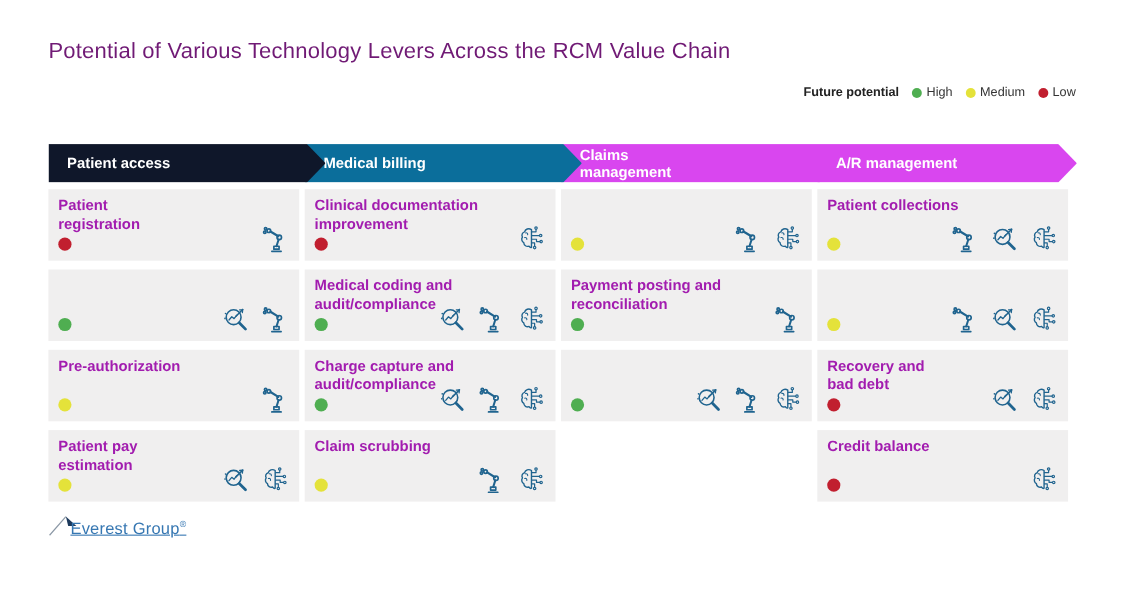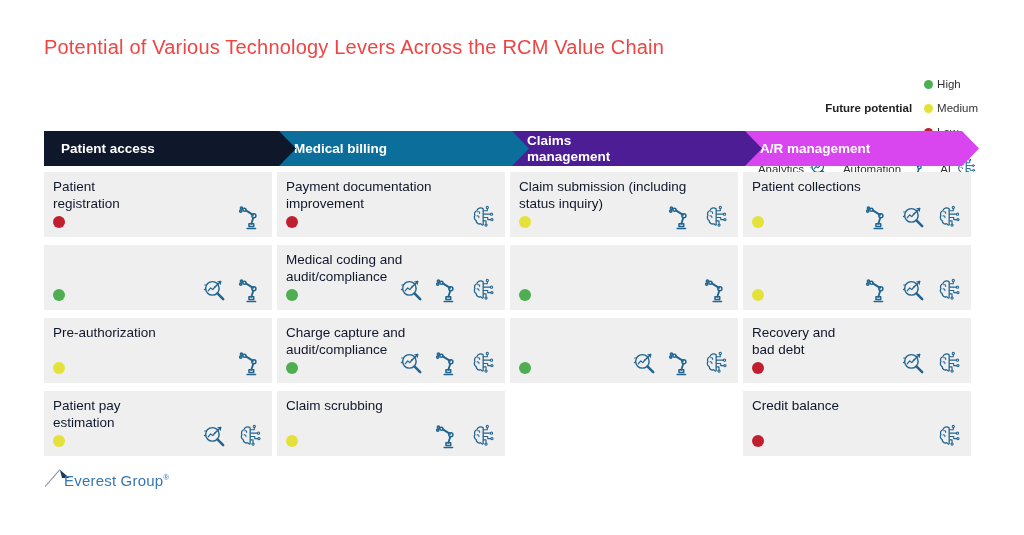--- a/index.html
+++ b/index.html
@@ -1,47 +1,47 @@
 <!DOCTYPE html>
 <html><head>
 <meta charset="utf-8">
 <style>
   html,body{margin:0;padding:0;background:#ffffff;}
   .canvas{position:relative;width:1024px;height:535px;background:#fff;overflow:hidden;
           font-family:"Liberation Sans", sans-serif;}
   .page-title{position:absolute;left:44px;top:36px;font-size:20px;font-weight:400;
-              color:#ef4444;letter-spacing:.2px;}
+              color:#701a75;letter-spacing:.2px;}
   
   .legend{position:absolute;right:46px;top:78px;display:flex;flex-direction:column;
           align-items:flex-end;gap:19px;}
   .legend-row{display:flex;align-items:center;gap:12px;}
   .legend-title{font-size:11.5px;font-weight:bold;color:#222;}
   .legend-item{display:flex;align-items:center;gap:4px;font-size:11.5px;color:#333;}
   .legend-dot{width:9px;height:9px;border-radius:50%;display:inline-block;}
   .legend-tech-item{display:flex;align-items:center;gap:4px;font-size:11.5px;color:#333;}
   .ic{width:27px;height:27px;color:#20648f;}
   .ic-small{width:23px;height:23px;}
   
   .hdr{position:absolute;top:131px;height:35px;display:flex;align-items:center;
        padding-left:17px;box-sizing:border-box;color:#fff;font-size:13.5px;font-weight:bold;
        line-height:1.15;white-space:pre-line;
        clip-path:polygon(0 0,calc(100% - 17px) 0,100% 50%,calc(100% - 17px) 100%,0 100%);
        filter:drop-shadow(2.5px 0 0 #fff) drop-shadow(-2.5px 0 0 #fff)
               drop-shadow(0 2.5px 0 #fff) drop-shadow(0 -2.5px 0 #fff);}
   
   .cell{position:absolute;width:228px;height:65px;background:#f0efef;box-sizing:border-box;}
-  .cell-title{position:absolute;left:9px;top:6px;font-size:13.5px;color:#0f172a;
-              line-height:1.28;white-space:pre-line;}
+  .cell-title{position:absolute;left:9px;top:6px;font-size:13.5px;color:#a21caf;
+              line-height:1.28;white-space:pre-line;font-weight:bold;}
   .cell-dot{position:absolute;left:9px;bottom:9px;width:12px;height:12px;border-radius:50%;}
   .cell-icons{position:absolute;right:8px;bottom:6px;display:flex;gap:9px;align-items:center;}
   
   .footer{position:absolute;left:44px;top:463px;display:flex;align-items:flex-end;gap:8px;}
   .brand-logo{display:flex;align-items:flex-end;}
   .brand-peak{width:36px;height:26px;margin-right:-16px;}
-  .brand-name{font-size:15px;color:#3677b2;letter-spacing:.2px;}
+  .brand-name{font-size:15px;color:#3677b2;letter-spacing:.2px;text-decoration:underline;}
   .brand-reg{font-size:8px;color:#3677b2;vertical-align:super;}
   .footer-caption{font-size:10.5px;color:#3c3c3c;padding-bottom:2px;}
 </style>
 </head>
 <body>
 
 <svg width="0" height="0" style="position:absolute" aria-hidden="true">
   <defs>
     <symbol id="sym-analytics" viewBox="0 0 32 32">
       <g fill="none" stroke="currentColor" stroke-width="1.7" stroke-linecap="round" stroke-linejoin="round">
@@ -90,61 +90,41 @@
   </defs>
 </svg>
 
 <div class="canvas">
 
   <div class="page-title">Potential of Various Technology Levers Across the RCM Value Chain</div>
 
   <div class="legend">
     <div class="legend-row">
       <span class="legend-title">Future potential</span>
-      <span id="legend-levels" style="display:flex;gap:12px;flex-direction:column;">
+      <span id="legend-levels" style="display:flex;gap:12px;">
           <span class="legend-item">
             <span class="legend-dot" style="background:#4fae51"></span>
             <span>High</span>
           </span>
           <span class="legend-item">
             <span class="legend-dot" style="background:#e4e23a"></span>
             <span>Medium</span>
           </span>
           <span class="legend-item">
             <span class="legend-dot" style="background:#c11f2f"></span>
             <span>Low</span>
           </span>
         </span>
     </div>
-    <div class="legend-row" id="legend-tech">
-        <span class="legend-tech-item">
-          <span>Analytics</span>
-          <svg class="ic ic-small" viewBox="0 0 32 32">
-            <use href="#sym-analytics"></use>
-          </svg>
-        </span>
-        <span class="legend-tech-item">
-          <span>Automation</span>
-          <svg class="ic ic-small" viewBox="0 0 32 32">
-            <use href="#sym-automation"></use>
-          </svg>
-        </span>
-        <span class="legend-tech-item">
-          <span>AI</span>
-          <svg class="ic ic-small" viewBox="0 0 32 32">
-            <use href="#sym-ai"></use>
-          </svg>
-        </span>
-      </div>
   </div>
 
   <div id="headers">
       <div class="hdr" style="left:44px;width:252px;background:#0f172a;z-index:9"><span>Patient access</span></div>
       <div class="hdr" style="left:277px;width:252px;background:#0b6e9b;z-index:8"><span>Medical billing</span></div>
-      <div class="hdr" style="left:510px;width:252px;background:#4c1d95;z-index:7"><span>Claims
+      <div class="hdr" style="left:510px;width:252px;background:#d946ef;z-index:7"><span>Claims
 management</span></div>
       <div class="hdr" style="left:743px;width:236px;background:#d946ef;z-index:6"><span>A/R management</span></div>
     </div>
 
   <div id="grid">
       <div class="cell" style="left:44px;top:172px">
         <div class="cell-title">Patient
 registration</div>
         <span class="cell-dot" style="background:#c11f2f"></span>
         <span class="cell-icons">
@@ -180,21 +160,21 @@
         <span class="cell-icons">
           <svg class="ic" viewBox="0 0 32 32">
             <use href="#sym-analytics"></use>
           </svg>
           <svg class="ic" viewBox="0 0 32 32">
             <use href="#sym-ai"></use>
           </svg>
         </span>
       </div>
       <div class="cell" style="left:277px;top:172px">
-        <div class="cell-title">Payment documentation
+        <div class="cell-title">Clinical documentation
 improvement</div>
         <span class="cell-dot" style="background:#c11f2f"></span>
         <span class="cell-icons">
           <svg class="ic" viewBox="0 0 32 32">
             <use href="#sym-ai"></use>
           </svg>
         </span>
       </div>
       <div class="cell" style="left:277px;top:245px">
         <div class="cell-title">Medical coding and
@@ -234,33 +214,33 @@
         <span class="cell-icons">
           <svg class="ic" viewBox="0 0 32 32">
             <use href="#sym-automation"></use>
           </svg>
           <svg class="ic" viewBox="0 0 32 32">
             <use href="#sym-ai"></use>
           </svg>
         </span>
       </div>
       <div class="cell" style="left:510px;top:172px">
-        <div class="cell-title">Claim submission (including
-status inquiry)</div>
         <span class="cell-dot" style="background:#e4e23a"></span>
         <span class="cell-icons">
           <svg class="ic" viewBox="0 0 32 32">
             <use href="#sym-automation"></use>
           </svg>
           <svg class="ic" viewBox="0 0 32 32">
             <use href="#sym-ai"></use>
           </svg>
         </span>
       </div>
       <div class="cell" style="left:510px;top:245px">
+        <div class="cell-title">Payment posting and
+reconciliation</div>
         <span class="cell-dot" style="background:#4fae51"></span>
         <span class="cell-icons">
           <svg class="ic" viewBox="0 0 32 32">
             <use href="#sym-automation"></use>
           </svg>
         </span>
       </div>
       <div class="cell" style="left:510px;top:318px">
         <span class="cell-dot" style="background:#4fae51"></span>
         <span class="cell-icons">

